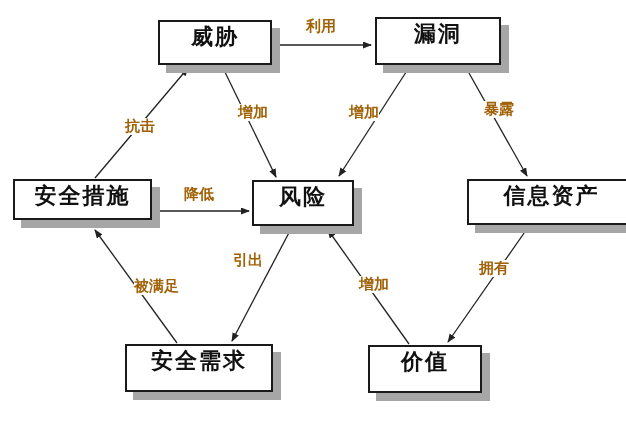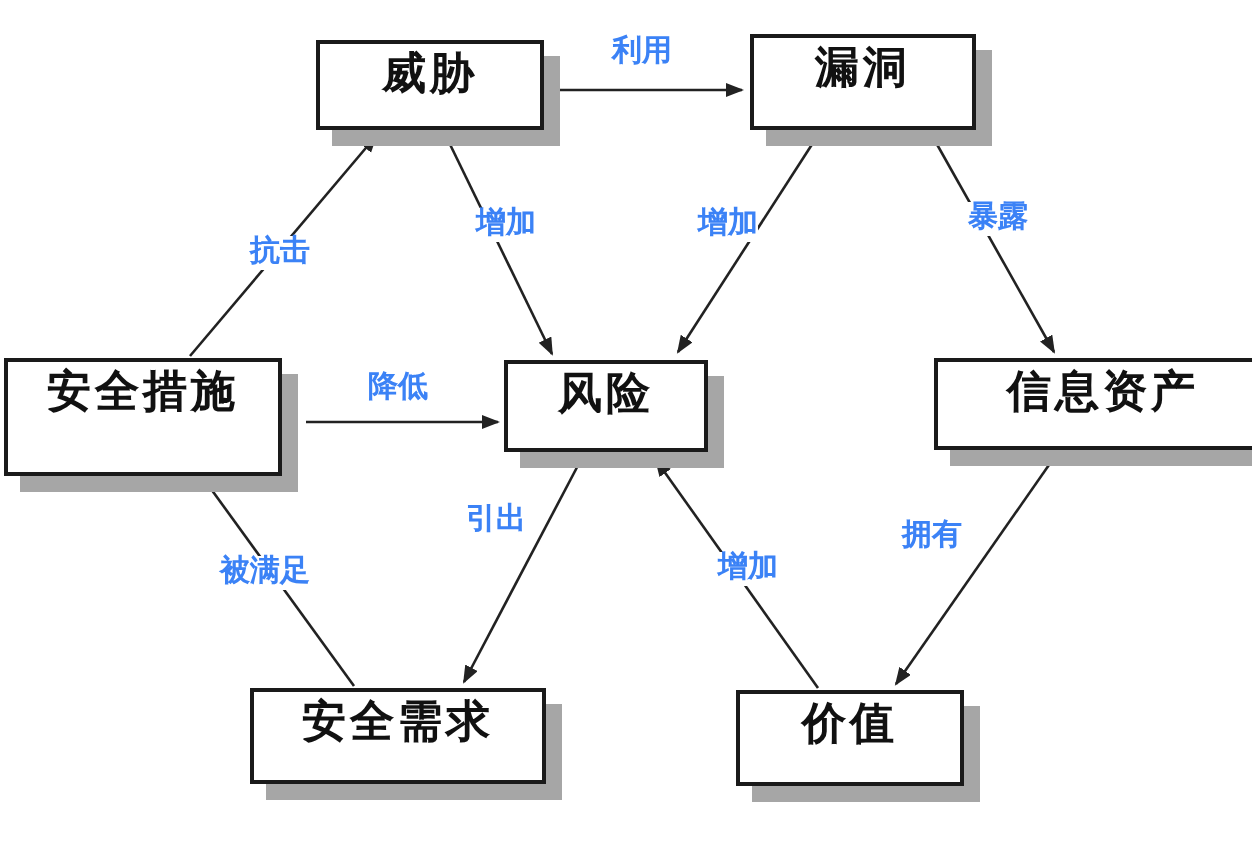--- a/index.html
+++ b/index.html
@@ -25,21 +25,21 @@
     font-size:22px;
     font-weight:bold;
     color:#111;
     letter-spacing:2px;
     white-space:nowrap;
   }
   .edge-label{
     position:absolute;
     font-size:15px;
     font-weight:bold;
-    color:#3b82f6;
+    color:#a16207;
     background:#ffffff;
     white-space:nowrap;
     line-height:1.1;
   }
 </style>
 </head>
 <body>
 
 <div class="canvas">
 
@@ -58,25 +58,25 @@
     <line x1="177" y1="343" x2="95" y2="230" stroke="#222" stroke-width="1.3" marker-end="url(#arrow)"></line>
     <line x1="292" y1="227" x2="232" y2="341" stroke="#222" stroke-width="1.3" marker-end="url(#arrow)"></line>
     <line x1="409" y1="344" x2="328" y2="230" stroke="#222" stroke-width="1.3" marker-end="url(#arrow)"></line>
     <line x1="529" y1="226" x2="448" y2="342" stroke="#222" stroke-width="1.3" marker-end="url(#arrow)"></line>
   </svg>
 
   <div class="node" style="left:158px;top:20px;width:114px;height:45px">
     <span>威胁</span>
   </div>
 
-  <div class="node" style="left:375px;top:17px;width:113px;height:48px">
+  <div class="node" style="left:375px;top:17px;width:126px;height:48px">
     <span>漏洞</span>
   </div>
 
-  <div class="node" style="left:2px;top:179px;width:139px;height:59px">
+  <div class="node" style="left:13px;top:179px;width:139px;height:41px">
     <span>安全措施</span>
   </div>
 
   <div class="node" style="left:252px;top:180px;width:102px;height:46px">
     <span>风险</span>
   </div>
 
   <div class="node" style="left:467px;top:179px;width:169px;height:46px">
     <span>信息资产</span>
   </div>
@@ -88,18 +88,18 @@
   <div class="node" style="left:125px;top:344px;width:148px;height:48px">
     <span>安全需求</span>
   </div>
 
   <span class="edge-label" style="left:306px;top:18px">利用</span>
   <span class="edge-label" style="left:125px;top:118px">抗击</span>
   <span class="edge-label" style="left:238px;top:104px">增加</span>
   <span class="edge-label" style="left:349px;top:104px">增加</span>
   <span class="edge-label" style="left:484px;top:101px">暴露</span>
   <span class="edge-label" style="left:184px;top:186px">降低</span>
-  <span class="edge-label" style="left:110px;top:278px">被满足</span>
+  <span class="edge-label" style="left:134px;top:278px">被满足</span>
   <span class="edge-label" style="left:233px;top:252px">引出</span>
   <span class="edge-label" style="left:359px;top:276px">增加</span>
-  <span class="edge-label" style="left:451px;top:260px">拥有</span>
+  <span class="edge-label" style="left:479px;top:260px">拥有</span>
 
 </div>
 
 </body></html>

